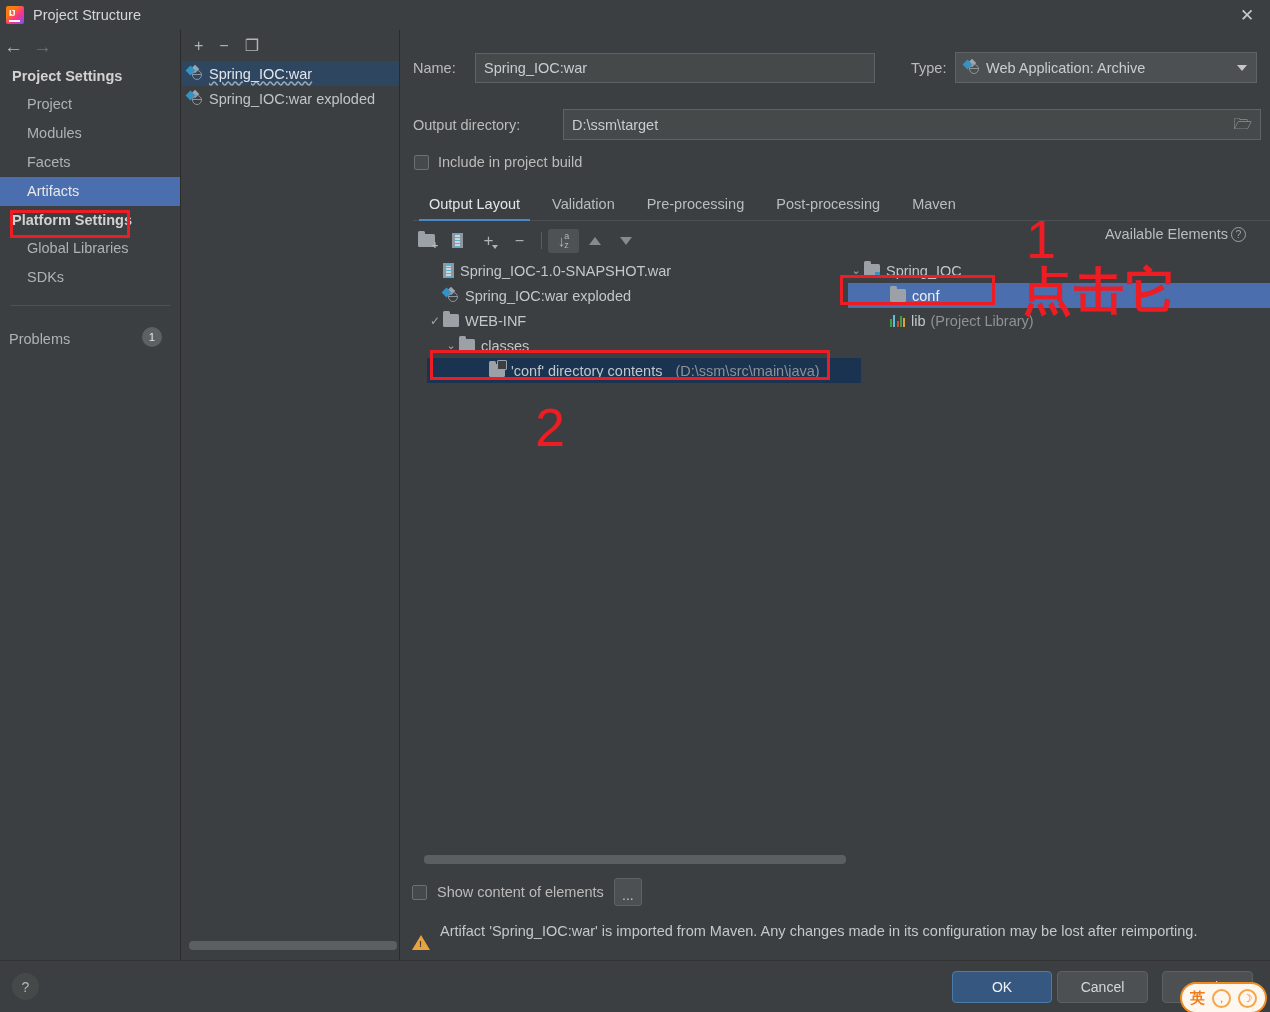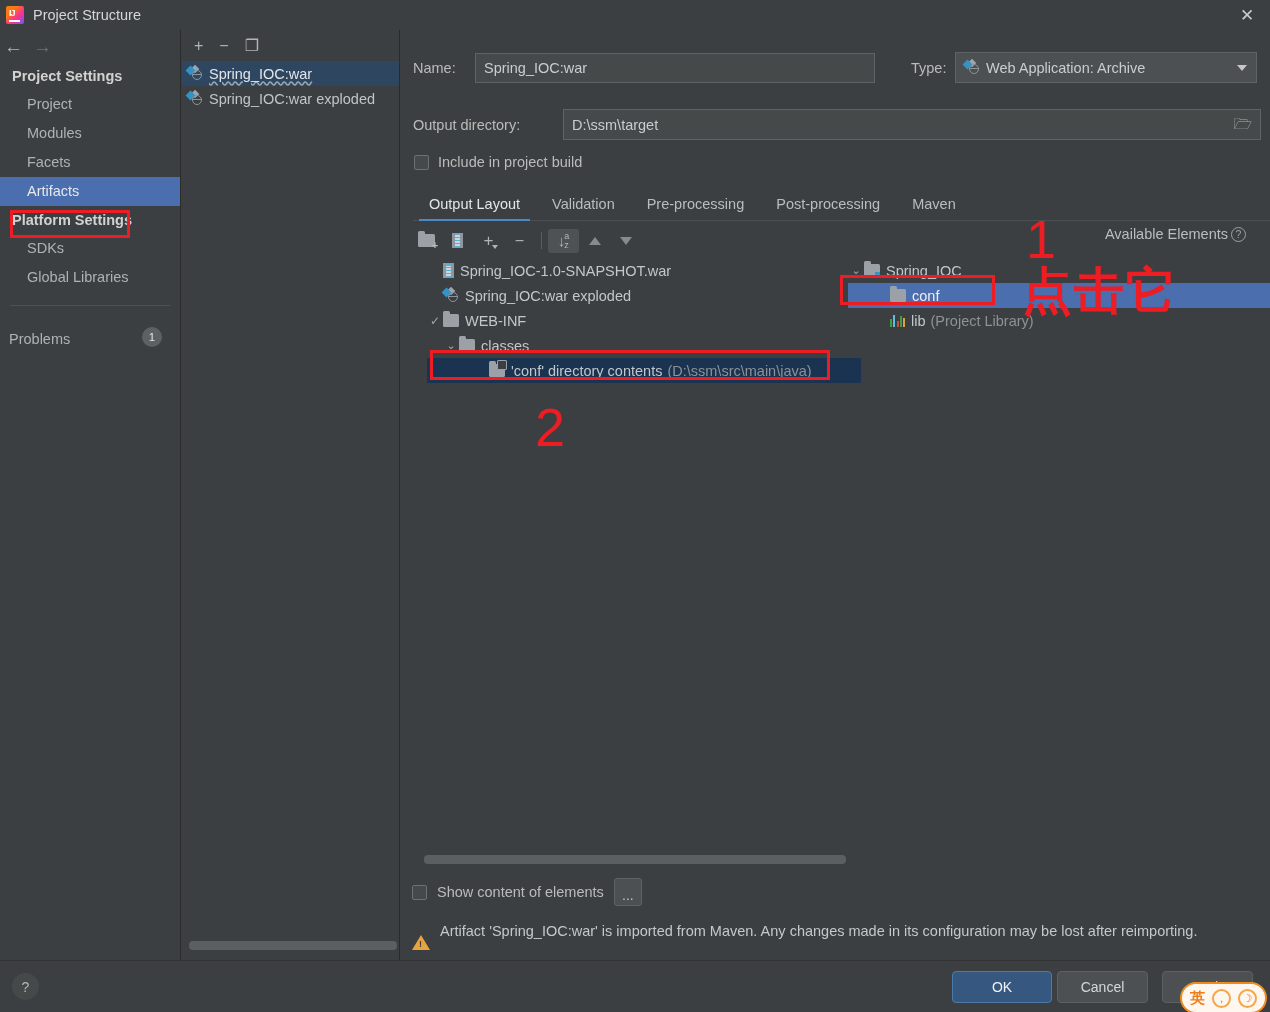--- a/index.html
+++ b/index.html
@@ -289,22 +289,22 @@
       <div class="nav-arrow fwd">→</div>
     </div>
 
     <div class="group-head">Project Settings</div>
     <div class="nav-item">Project</div>
     <div class="nav-item">Modules</div>
     <div class="nav-item">Facets</div>
     <div class="nav-item selected">Artifacts</div>
 
     <div class="group-head">Platform Settings</div>
+    <div class="nav-item">Global Libraries</div>
     <div class="nav-item">SDKs</div>
-    <div class="nav-item">Global Libraries</div>
 
     <div class="sep-line"></div>
 
     <div class="problems-row">
       <span>Problems</span>
       <span class="badge-count">1</span>
     </div>
   </div>
 
   <div class="artifact-panel">
@@ -437,21 +437,21 @@
         <div class="tree-row" style="padding-left:16px;">
           <span class="chev">⌄</span>
           <span class="folder-ico"></span>
           <span>classes</span>
         </div>
 
         <div class="tree-row sel-dark" style="padding-left:0;">
           <span style="flex:0 0 62px;"></span>
           <span class="folder-ico dir-contents"></span>
           <span>'conf' directory contents</span>
-          <span class="path-dim" style="margin-left:5px;">(D:\ssm\src\main\java)</span>
+          <span class="path-dim" style="margin-left:13px;">(D:\ssm\src\main\java)</span>
         </div>
       </div>
 
       <div class="avail-tree">
         <div class="tree-row">
           <span class="chev">⌄</span>
           <span class="folder-ico blue-tab"></span>
           <span>Spring_IOC</span>
         </div>
         <div class="tree-row sel-blue" style="padding-left:0;">

